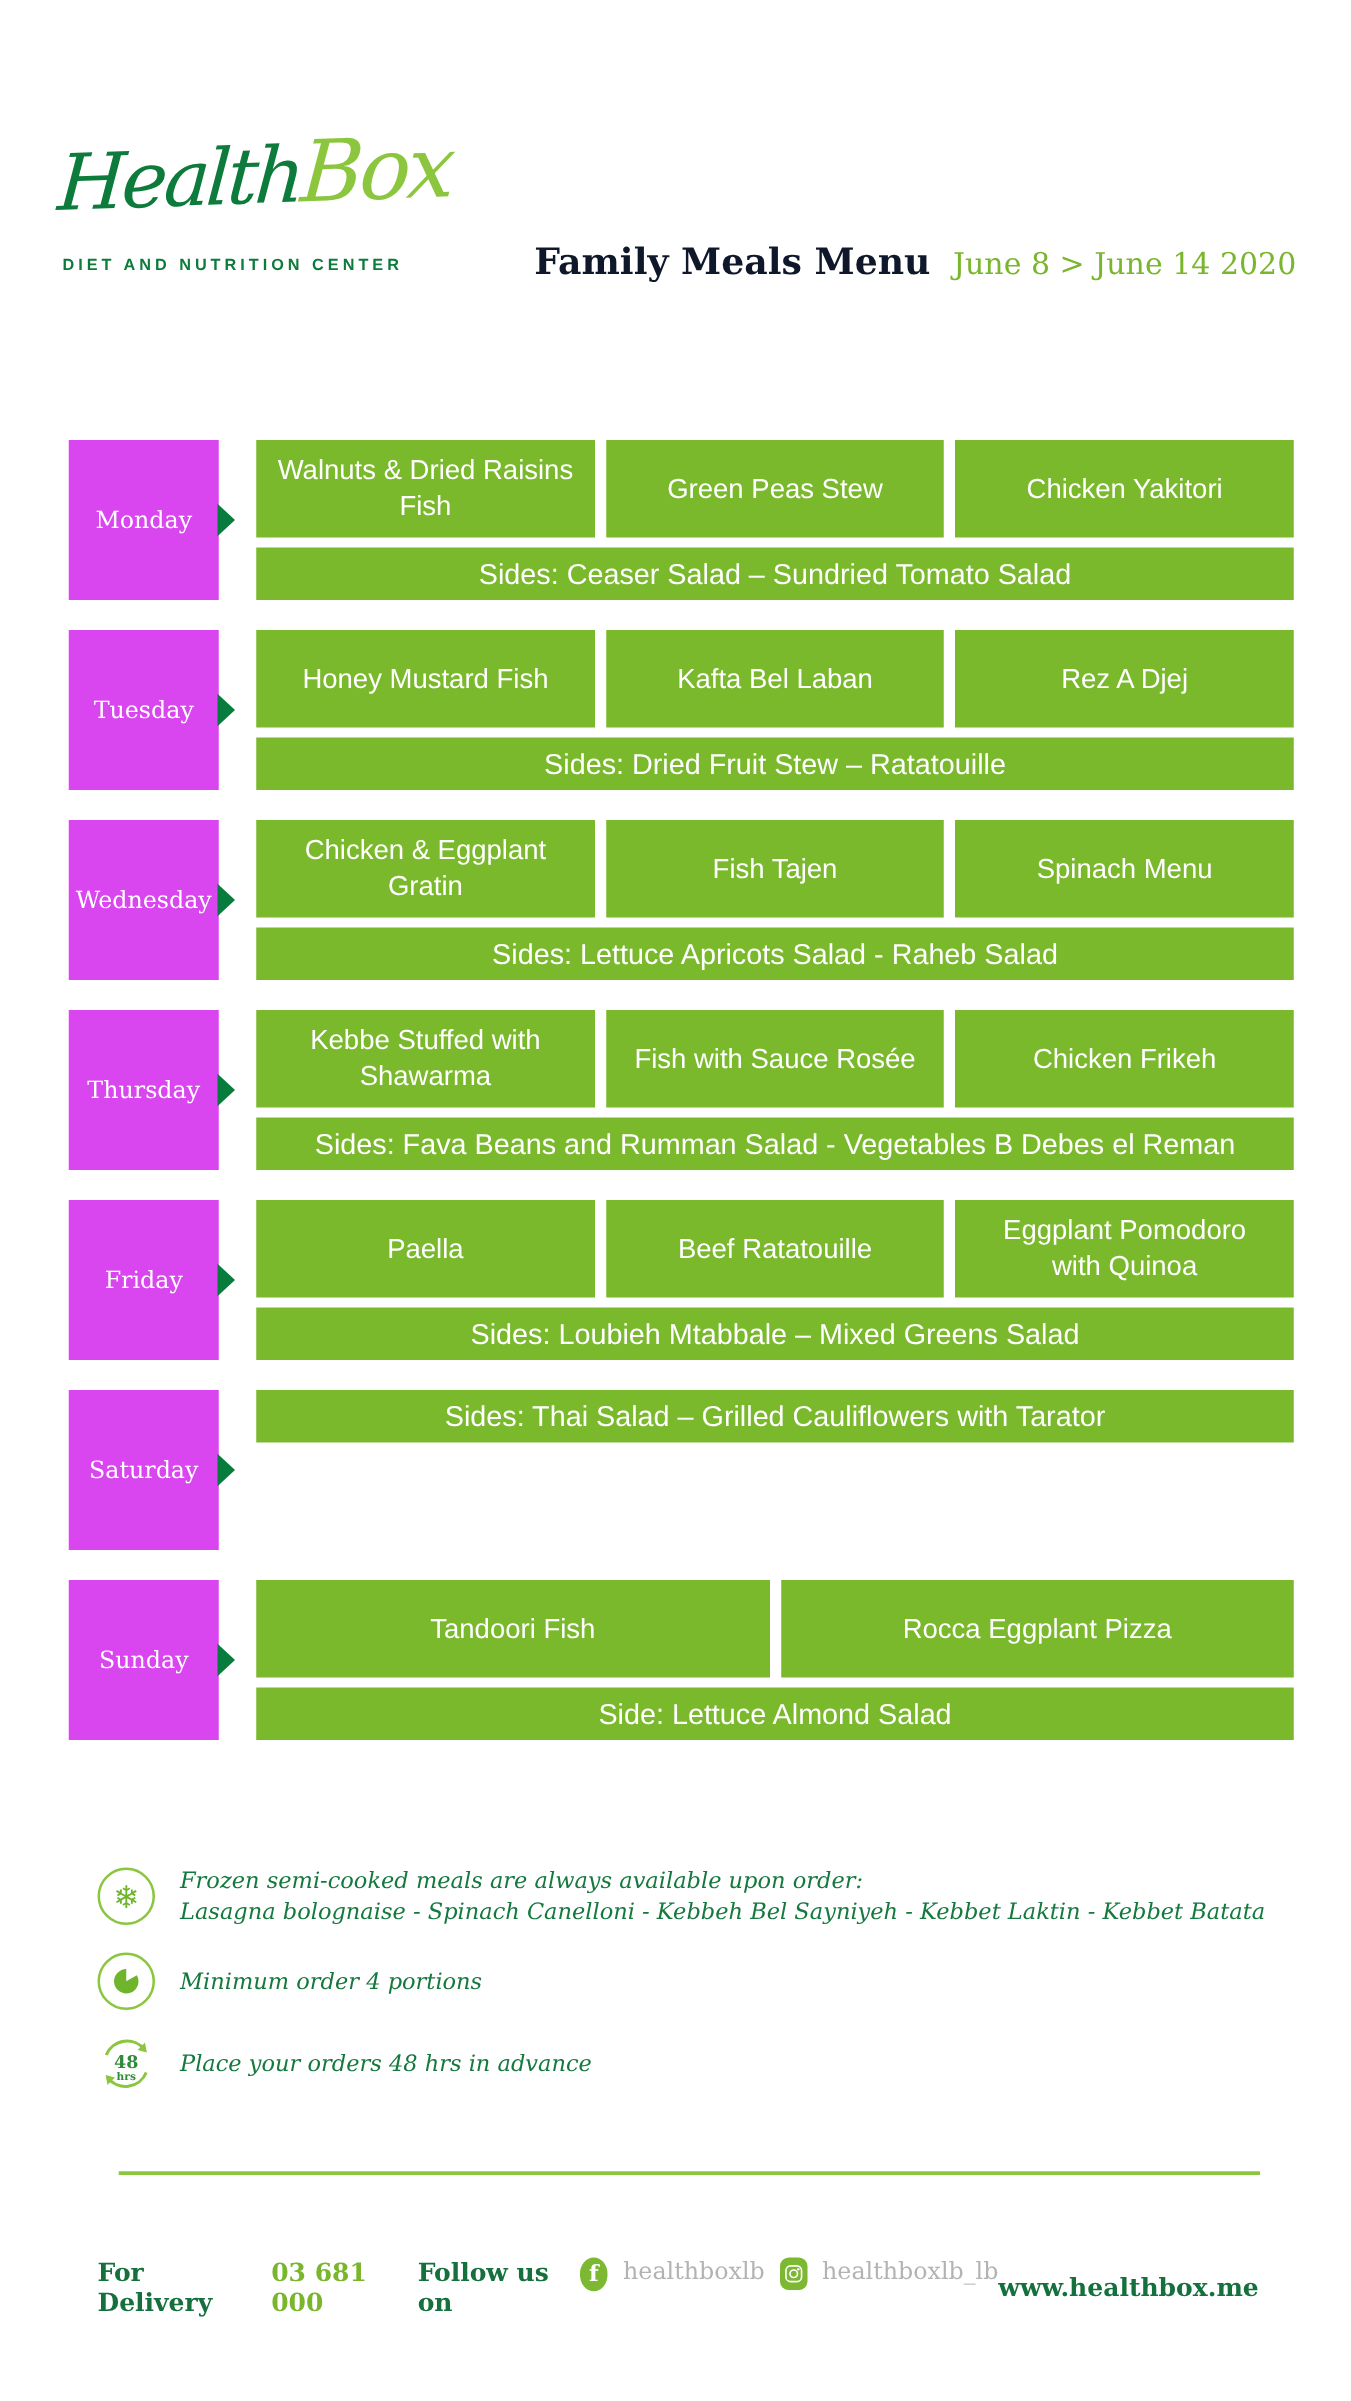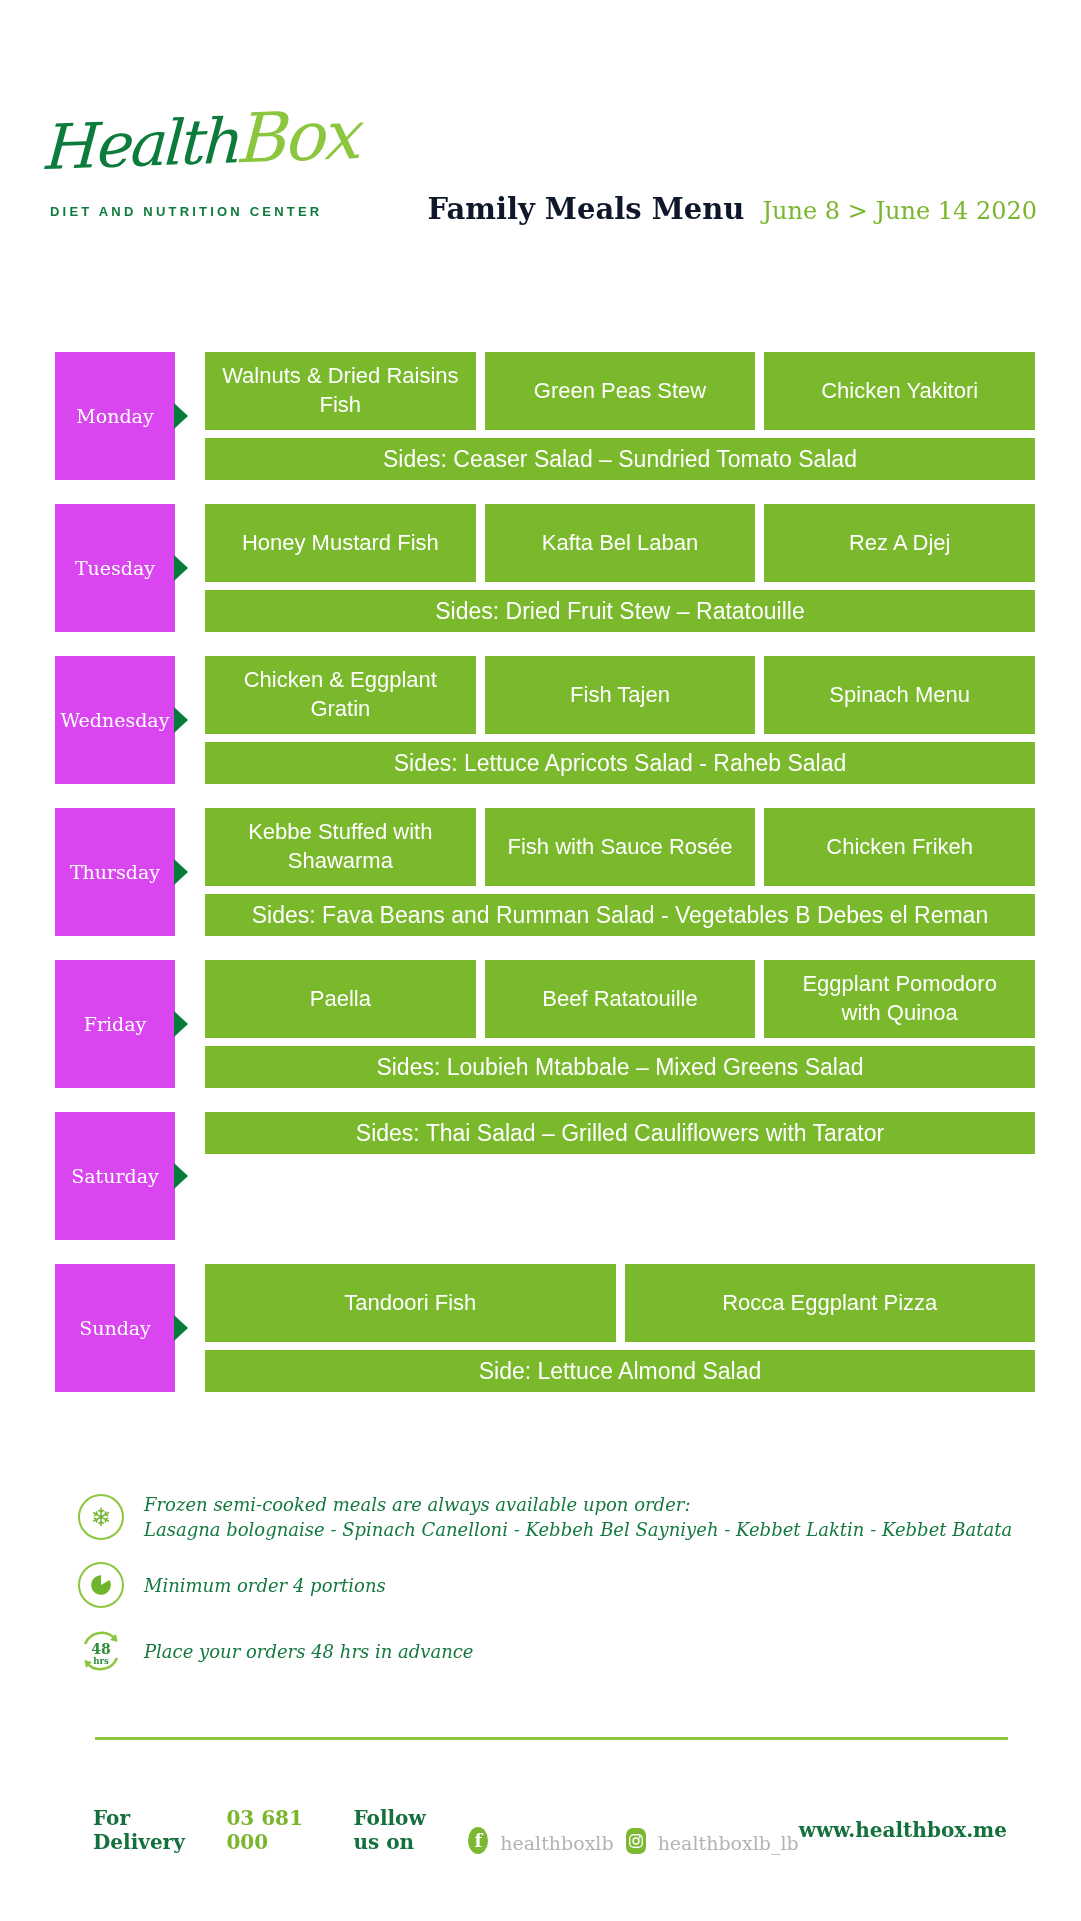--- a/index.html
+++ b/index.html
@@ -41,21 +41,21 @@
                display:flex; align-items:center; justify-content:center; }
   .note-icon.no-ring { border:none; }
   .snowflake { font-family:"DejaVu Sans", sans-serif; font-size:25px; color:#6fb52c; line-height:1; }
   .note-text { font-family:"DejaVu Serif", serif; font-style:italic; color:#15793f;
                font-size:18px; line-height:25px; }
 
   
   .divider { position:absolute; top:1737px; left:95px; width:913px; height:3px; background:#8bc63e; }
   .footer { position:absolute; top:1806px; left:78px; width:929px; display:flex;
             align-items:center; justify-content:space-between; font-family:"DejaVu Serif", serif; }
-  .f-group { display:flex; align-items:flex-end; gap:12px;margin-left:15px; }
+  .f-group { display:flex; align-items:flex-start; gap:12px; }
   .f-label { font-weight:bold; font-size:20px; color:#14703c; }
   .f-phone { font-weight:bold; font-size:20px; color:#7ab62d; }
   .f-handle { font-size:19px; color:#b3b3b3; }
   .f-site { font-weight:bold; font-size:20px; color:#14703c; }
   .fb-icon { width:27px; height:27px; border-radius:50%; background:#7db832; color:#fff;
              display:flex; align-items:center; justify-content:center;
              font-family:"DejaVu Serif", serif; font-weight:bold; font-size:18px; }
   .ig-icon { width:26px; height:26px; border-radius:7px; background:#7db832;
              display:flex; align-items:center; justify-content:center; }
 </style>

